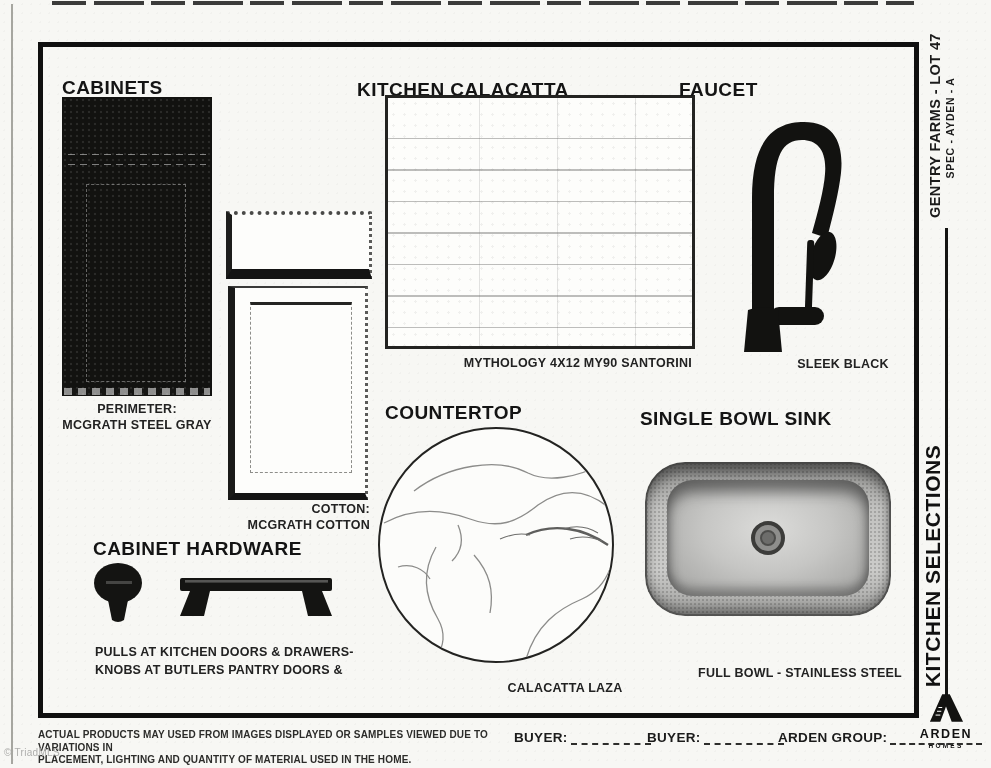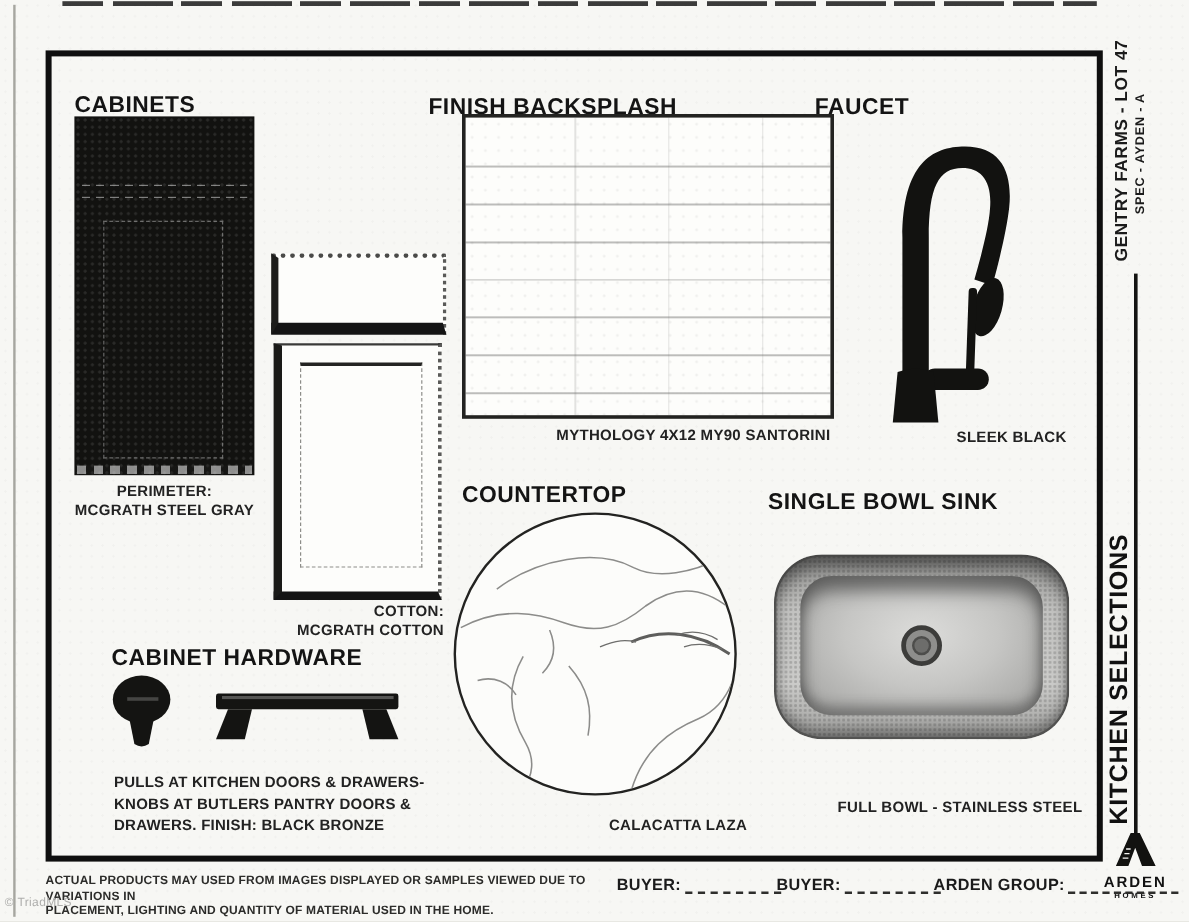--- a/index.html
+++ b/index.html
@@ -103,21 +103,21 @@
 
   <div class="abs isl-drawer"></div>
   <div class="abs isl-door">
     <div class="isl-panel"></div>
   </div>
   <div class="abs cap right" style="left:230px;top:502px;width:140px;">
     <div>COTTON:</div>
     <div>MCGRATH COTTON</div>
   </div>
 
-  <div class="abs hdr" style="left:357px;top:79px;">FINISH BACKSPLASH</div>
+  <div class="abs hdr" style="left:357px;top:79px;">KITCHEN CALACATTA</div>
   <div class="abs backsplash"></div>
   <div class="abs cap right" style="left:452px;top:356px;width:240px;">MYTHOLOGY 4X12 MY90 SANTORINI</div>
 
   <div class="abs hdr" style="left:679px;top:79px;">FAUCET</div>
   <svg class="abs" style="left:722px;top:88px;" width="150" height="265" viewBox="0 0 150 265">
     <path fill="#121210" d="M30 262 L30 110 C30 48 55 34 82 34 C112 34 122 55 119 85 C117 103 111 128 105 150 L90 145 C96 124 102 101 103 86 C105 62 95 52 80 52 C60 52 52 68 52 110 L52 262 Z"></path>
     <ellipse cx="101" cy="168" rx="12" ry="25" transform="rotate(16 101 168)" fill="#121210"></ellipse>
     <rect x="84" y="152" width="7" height="74" rx="3" transform="rotate(2 87 190)" fill="#121210"></rect>
     <rect x="48" y="219" width="54" height="18" rx="9" fill="#121210"></rect>
     <path fill="#121210" d="M22 264 L60 264 L56 222 Q41 216 26 222 Z"></path>
@@ -164,21 +164,20 @@
   </svg>
   <svg class="abs" style="left:176px;top:576px;" width="160" height="44" viewBox="0 0 160 44">
     <rect x="4" y="2" width="152" height="13" rx="2" fill="#141412"></rect>
     <rect x="9" y="4" width="143" height="2.6" fill="#565654"></rect>
     <path d="M14 15 L34 15 L28 40 L4 40 Z" fill="#141412"></path>
     <path d="M126 15 L146 15 L156 40 L132 40 Z" fill="#141412"></path>
   </svg>
   <div class="abs note" style="left:95px;top:643px;">
     <div>PULLS AT KITCHEN DOORS &amp; DRAWERS-</div>
     <div>KNOBS AT BUTLERS PANTRY DOORS &amp;</div>
-    <div>DRAWERS. FINISH: BLACK BRONZE</div>
   </div>
 
   <div class="abs rot gentry">
     <div class="g1">GENTRY FARMS - LOT 47</div>
     <div class="g2">SPEC - AYDEN - A</div>
   </div>
   <div class="abs side-rule"></div>
   <div class="abs rot sheet-title">KITCHEN SELECTIONS</div>
   <div class="abs logo">
     <svg width="36" height="31" viewBox="0 0 38 32">

